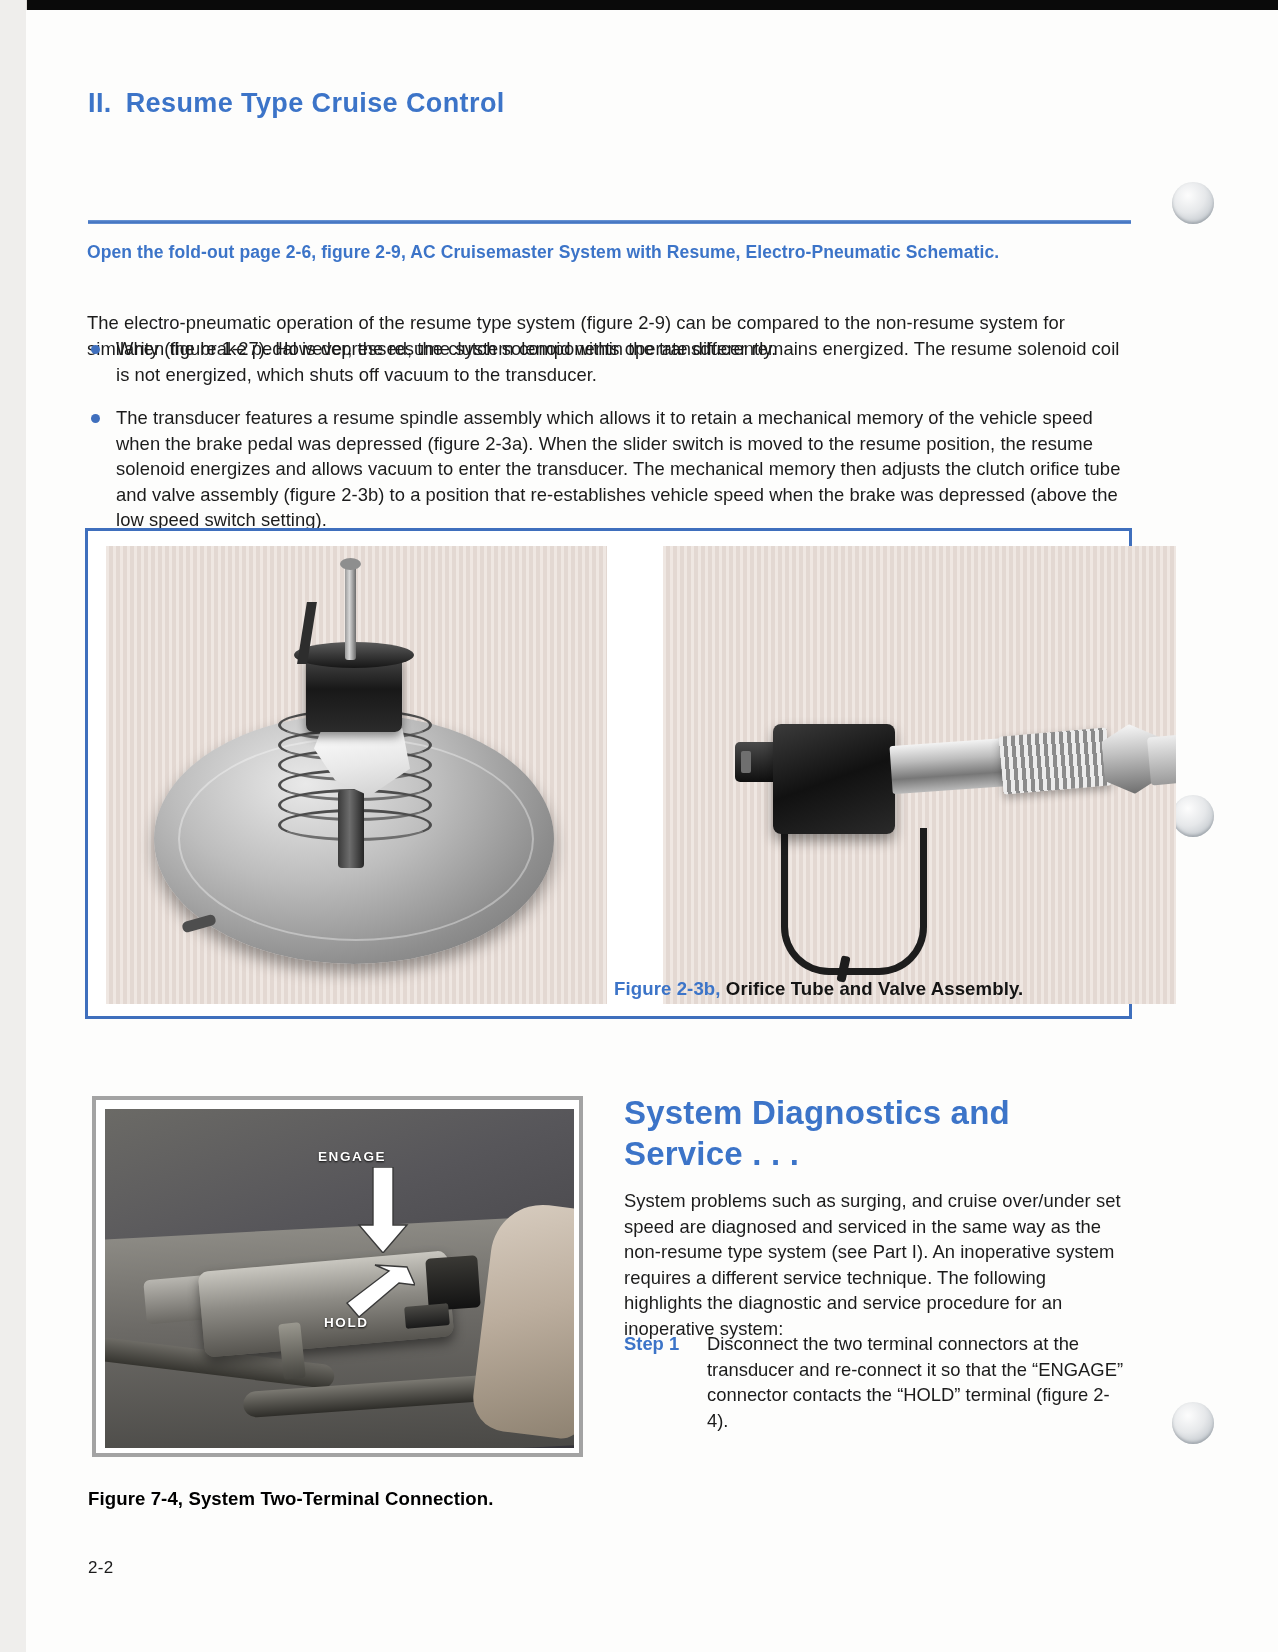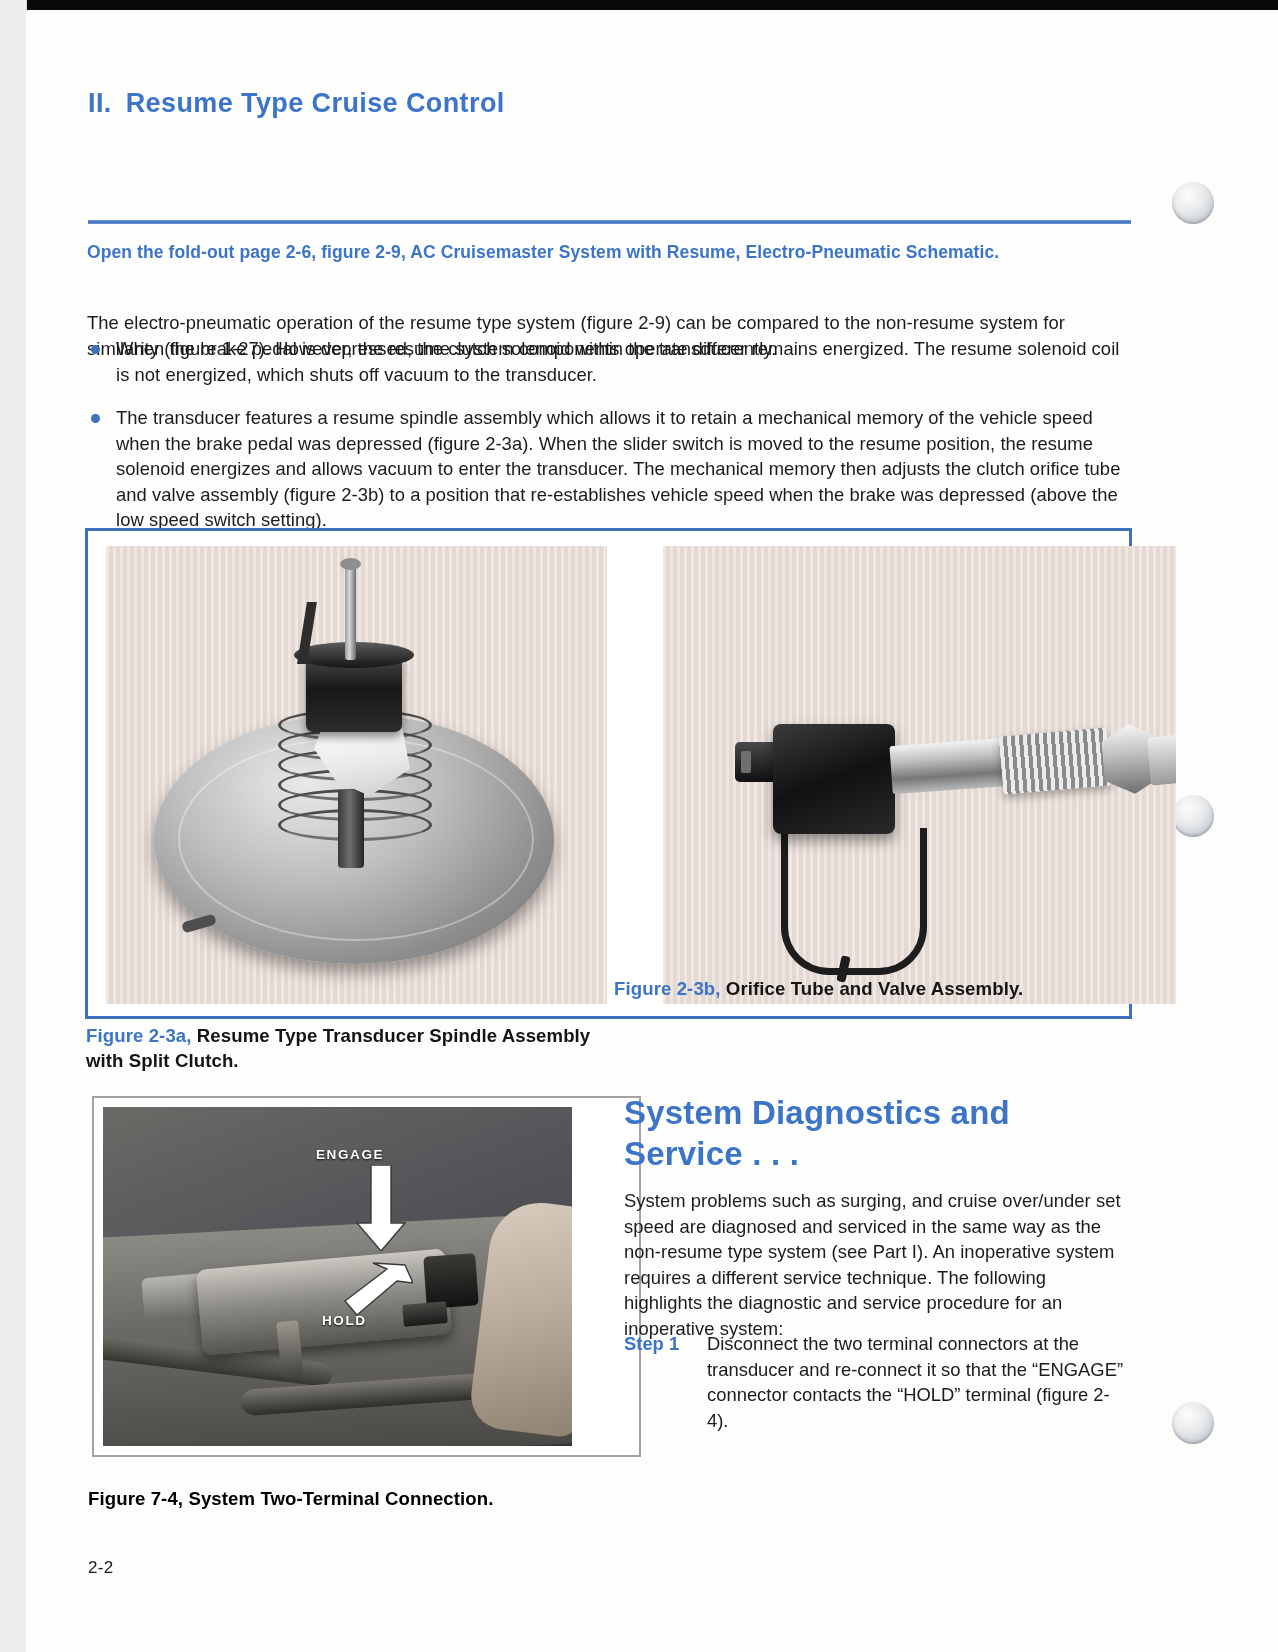--- a/index.html
+++ b/index.html
@@ -169,22 +169,22 @@
   .cap{
     position:absolute;font-size:18.6px;font-weight:bold;line-height:25px;letter-spacing:.1px;
   }
   .cap .fg{color:#3c74c8;}
   .cap .rest{color:#141414;}
   .cap-a{left:60px;top:1013px;width:520px;}
   .cap-b{left:588px;top:966px;width:520px;}
 
   
   .fig4box{
-    position:absolute;left:66px;top:1086px;width:549px;height:361px;
-    border:2px solid #a3a3a3;background:#fff;box-sizing:border-box;
+    position:absolute;left:66px;top:1086px;width:491px;height:361px;
+    border:4px solid #a3a3a3;background:#fff;box-sizing:border-box;
   }
   .photo4{
     position:absolute;left:9px;top:9px;width:469px;height:339px;overflow:hidden;
     background:linear-gradient(160deg,#6b6a66 0%, #57565a 35%, #464549 70%, #35343a 100%);
   }
   .eng-block{
     position:absolute;left:-20px;top:118px;width:520px;height:230px;
     background:linear-gradient(180deg,#8c8a84 0%, #6c6a66 40%, #4a4946 100%);
     transform:rotate(-3deg);
   }
@@ -319,23 +319,20 @@
       <div class="valve-plug"></div>
       <div class="valve-body"></div>
       <div class="tube"></div>
       <div class="thread"></div>
       <div class="hexnut"></div>
       <div class="tipnut"></div>
     </div>
 
   </div>
 
-  <div class="cap cap-a">
-    <span class="fg">Figure 2-3a,</span><span class="rest"> Resume Type Transducer Spindle Assembly with Split Clutch.</span>
-  </div>
   <div class="cap cap-b">
     <span class="fg">Figure 2-3b,</span><span class="rest"> Orifice Tube and Valve Assembly.</span>
   </div>
 
   <div class="fig4box">
     <div class="photo4">
       <div class="eng-block"></div>
       <div class="hose1"></div>
       <div class="cyl2"></div>
       <div class="cyl"></div>

